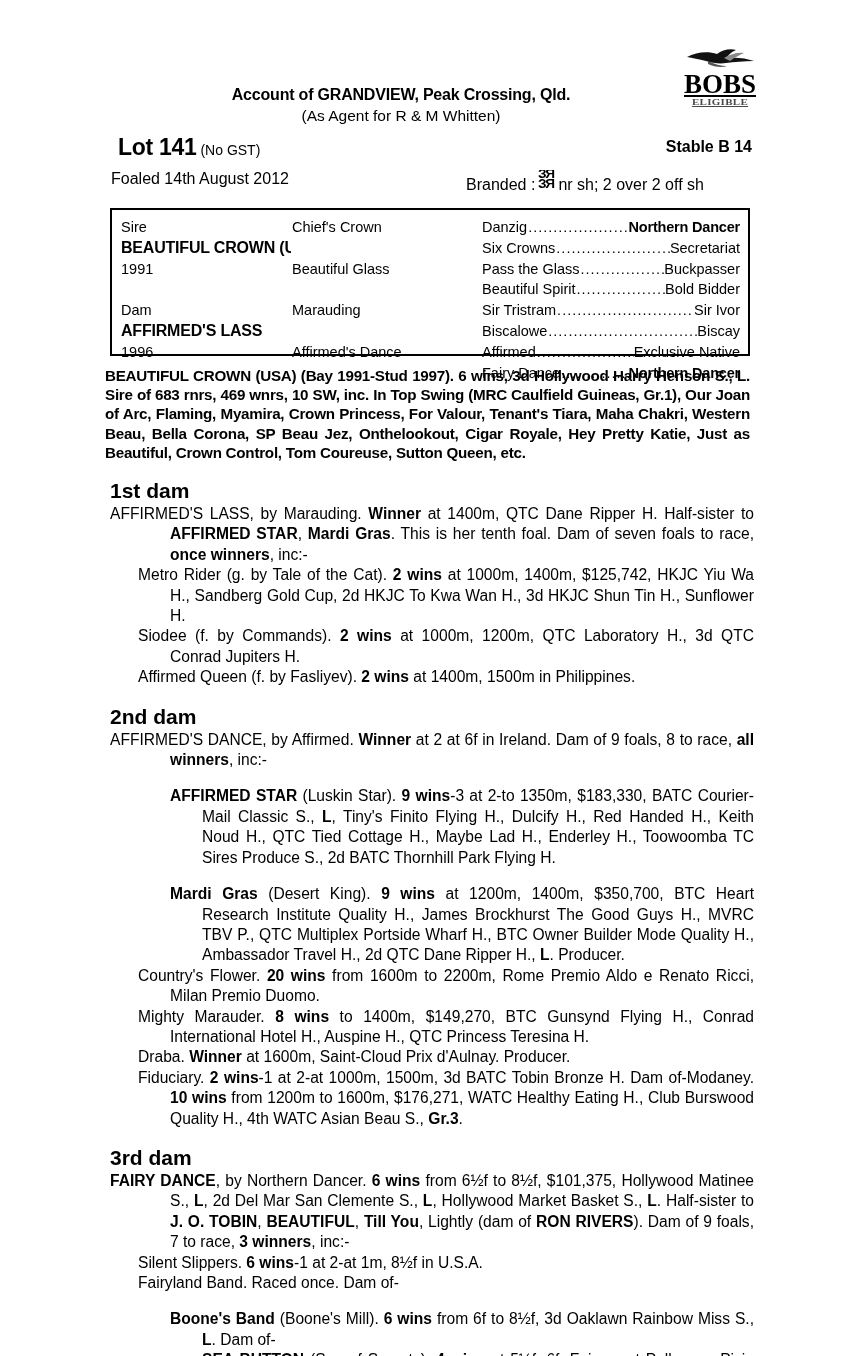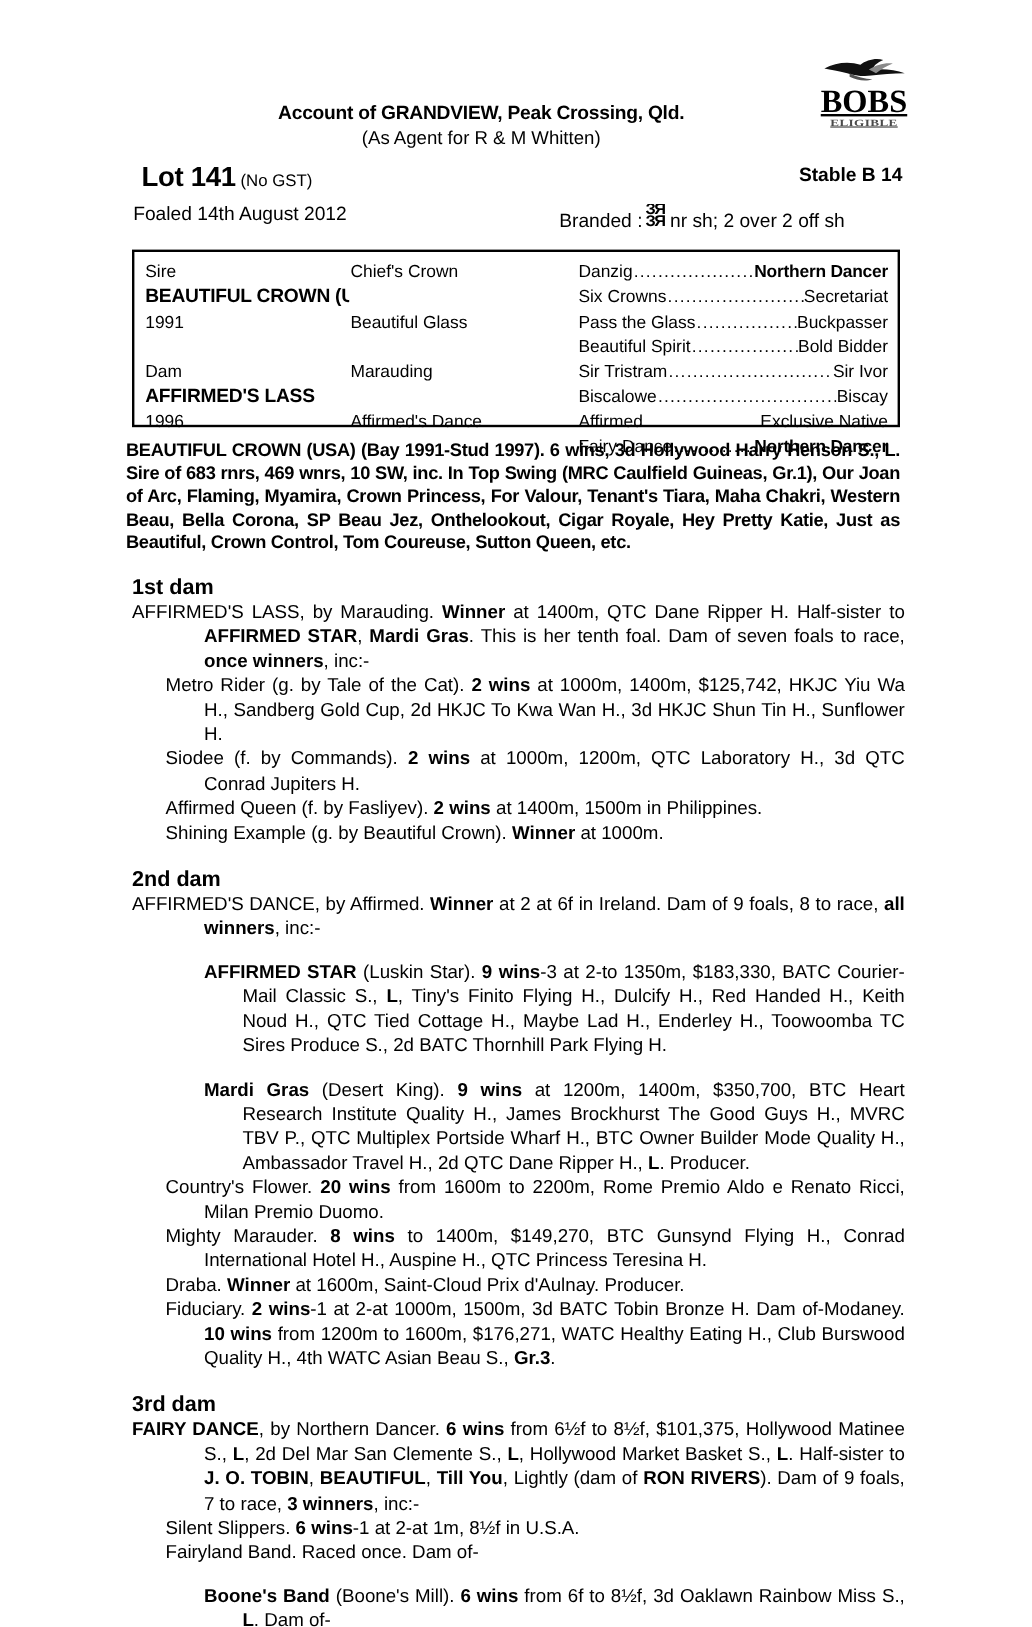--- a/index.html
+++ b/index.html
@@ -210,21 +210,21 @@
     margin: 10px 14px 0 9px;
     font-size: 15.2px;
     font-weight: 700;
     line-height: 19.2px;
     text-align: justify;
     letter-spacing: -0.25px;
   }
 
   
   .dam-head {
-    font-size: 18px;
+    font-size: 21px;
     font-weight: 700;
     margin: 17px 0 1px 14px;
   }
   .blk {
     font-size: 15.6px;
     line-height: 20.4px;
     text-align: justify;
     margin-left: 14px;
     margin-right: 10px;
   }
@@ -348,23 +348,20 @@
       </div>
       <div class="blk lvl1">
         <span class="hang">Metro Rider (g. by Tale of the Cat). <b>2 wins</b> at 1000m, 1400m, $125,742, HKJC Yiu Wa H., Sandberg Gold Cup, 2d HKJC To Kwa Wan H., 3d HKJC Shun Tin H., Sunflower H.</span>
       </div>
       <div class="blk lvl1">
         <span class="hang">Siodee (f. by Commands). <b>2 wins</b> at 1000m, 1200m, QTC Laboratory H., 3d QTC Conrad Jupiters H.</span>
       </div>
       <div class="blk lvl1">
         <span class="hang">Affirmed Queen (f. by Fasliyev). <b>2 wins</b> at 1400m, 1500m in Philippines.</span>
       </div>
-      <div class="blk lvl1">
-        <span class="hang">Shining Example (g. by Beautiful Crown). <b>Winner</b> at 1000m.</span>
-      </div>
       <div class="dam-head">2nd dam</div>
       <div class="blk lvl0">
         <span class="hang">AFFIRMED'S DANCE, by Affirmed. <b>Winner</b> at 2 at 6f in Ireland. Dam of 9 foals, 8 to race, <b>all winners</b>, inc:-</span>
       </div>
       <div class="blk lvl2">
         <span class="hang"><b>AFFIRMED STAR</b> (Luskin Star). <b>9 wins</b>-3 at 2-to 1350m, $183,330, BATC Courier-Mail Classic S., <b>L</b>, Tiny's Finito Flying H., Dulcify H., Red Handed H., Keith Noud H., QTC Tied Cottage H., Maybe Lad H., Enderley H., Toowoomba TC Sires Produce S., 2d BATC Thornhill Park Flying H.</span>
       </div>
       <div class="blk lvl2">
         <span class="hang"><b>Mardi Gras</b> (Desert King). <b>9 wins</b> at 1200m, 1400m, $350,700, BTC Heart Research Institute Quality H., James Brockhurst The Good Guys H., MVRC TBV P., QTC Multiplex Portside Wharf H., BTC Owner Builder Mode Quality H., Ambassador Travel H., 2d QTC Dane Ripper H., <b>L</b>. Producer.</span>
       </div>

